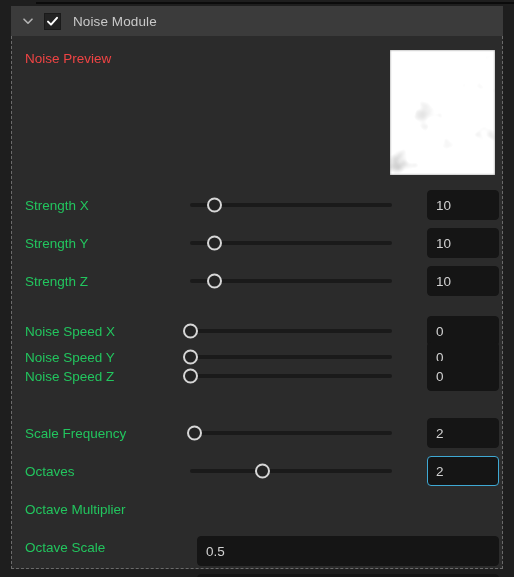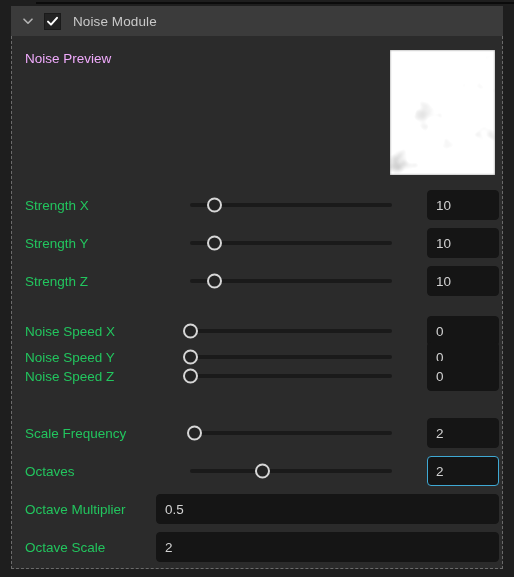--- a/index.html
+++ b/index.html
@@ -91,21 +91,21 @@
     border-bottom: 1px dashed #6b6b6b;
     box-sizing: border-box;
   }
 
   
   .preview-label {
     position: absolute;
     left: 13px;
     top: 15px;
     font-size: 13.5px;
-    color: #f0abfc;
+    color: #ef4444;
     white-space: nowrap;
   }
   .preview-thumb {
     position: absolute;
     left: 378px;
     top: 14px;
     width: 105px;
     height: 125px;
     overflow: hidden;
     background: #8a8a8a;
@@ -179,23 +179,24 @@
     font-size: 13.5px;
     color: #d2d2d2;
   }
   .value-box.focused {
     border: 1px solid #3fa9d4;
     background: #151515;
   }
 
   
   .value-box.wide {
-    width: 343px;
+    width: 302px;
     right: 5px;
     left: auto;
+    margin-top: 42px;
   }
 </style>
 </head>
 <body>
 
 <div id="root">
 
   <div class="top-rule"></div>
 
   <div class="module-header">

